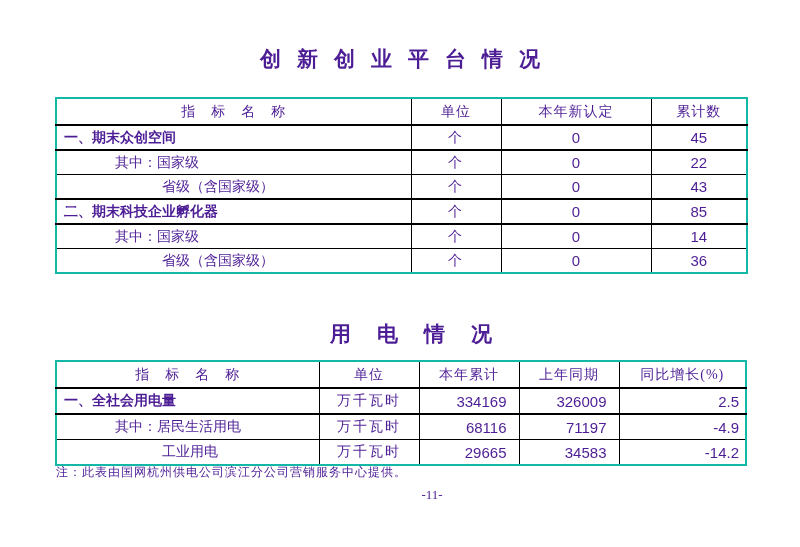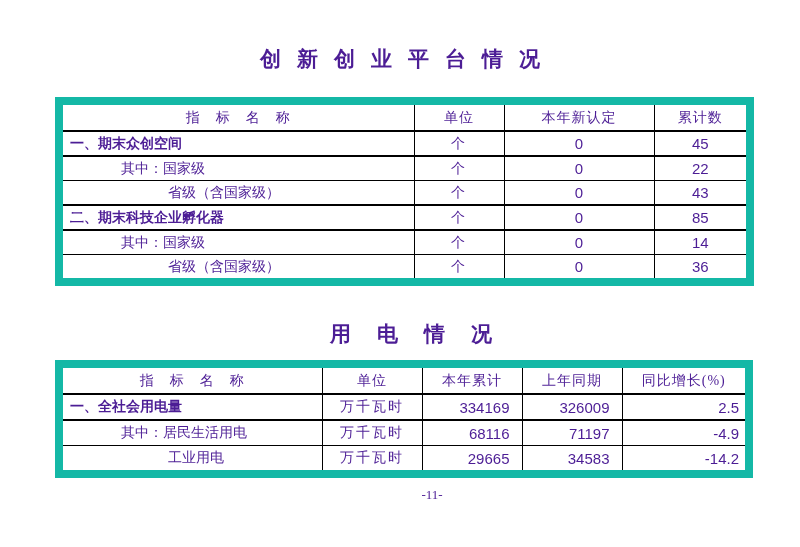--- a/index.html
+++ b/index.html
@@ -23,21 +23,21 @@
     line-height: 28px;
     white-space: nowrap;
   }
   #title1 { top: 45px; letter-spacing: 16px; text-indent: 16px; }
   #title2 { top: 320px; letter-spacing: 26px; text-indent: 26px; margin-left: 11px; }
 
   table {
     position: absolute;
     border-collapse: collapse;
     table-layout: fixed;
-    border: 8px solid #14b8a6;
+    border: 2px solid #14b8a6;
     background: #fff;
     padding-left: 40px;
   }
   #t1 { left: 55px; top: 97px;  width: 691px; }
   #t2 { left: 55px; top: 360px; width: 690px; }
 
   th, td {
     border: 1px solid #000;
     padding: 0;
     font-size: 14px;
@@ -184,16 +184,17 @@
         <tr>
           <td class="label ind2">工业用电</td>
           <td class="unit">万千瓦时</td>
           <td class="num">29665</td>
           <td class="num">34583</td>
           <td class="num growth">-14.2</td>
         </tr>
       </tbody>
   </table>
 
+  <div class="footnote">注：此表由国网杭州供电公司滨江分公司营销服务中心提供。</div>
 
   <div class="page-number">-11-</div>
 
 </div>
 
 </body></html>

